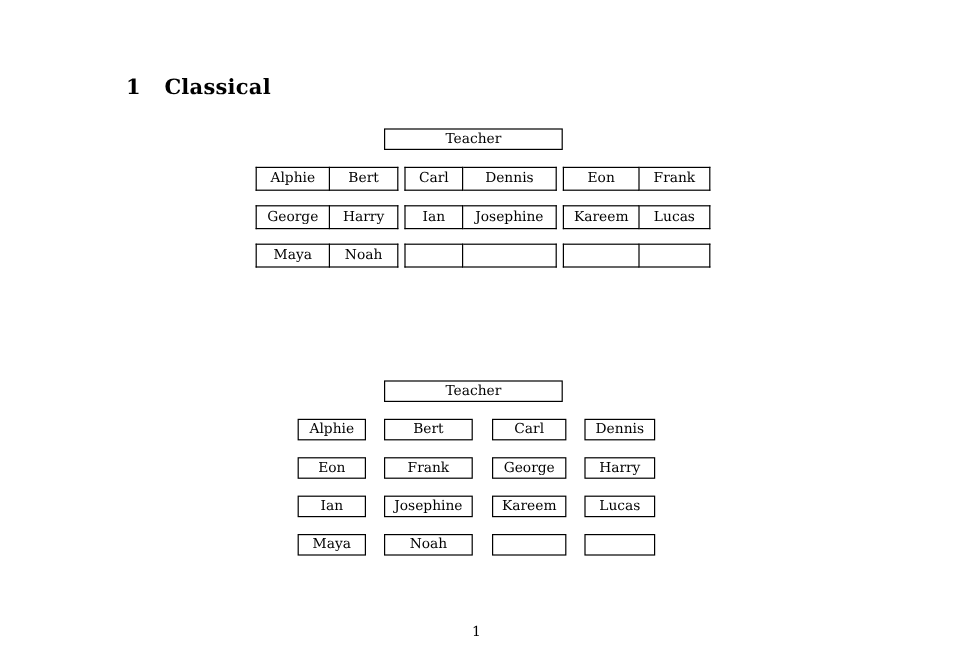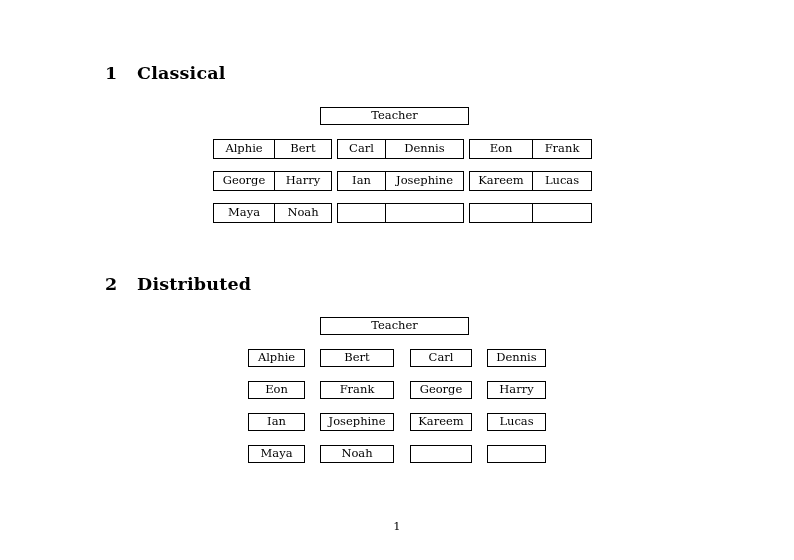--- a/index.html
+++ b/index.html
@@ -176,23 +176,20 @@
     </table>
   <table class="rowtbl" style="left:469px; top:203px; width:112px;">
     <tbody>
         <tr>
       <td style="width:58px;"></td>
       <td style="width:54px;"></td>
     </tr>
   </tbody>
     </table>
 
-  <div class="section-heading" id="sec-distributed">
-    <span class="sec-num">2</span><span>Distributed</span>
-  </div>
 
   <div class="teacher-box" id="teacher-distributed">
     <span>Teacher</span>
   </div>
 
   <div class="box" style="left:248px; top:349px; width:57px;">Alphie</div>
   <div class="box" style="left:320px; top:349px; width:74px;">Bert</div>
   <div class="box" style="left:410px; top:349px; width:62px;">Carl</div>
   <div class="box" style="left:487px; top:349px; width:59px;">Dennis</div>
 

